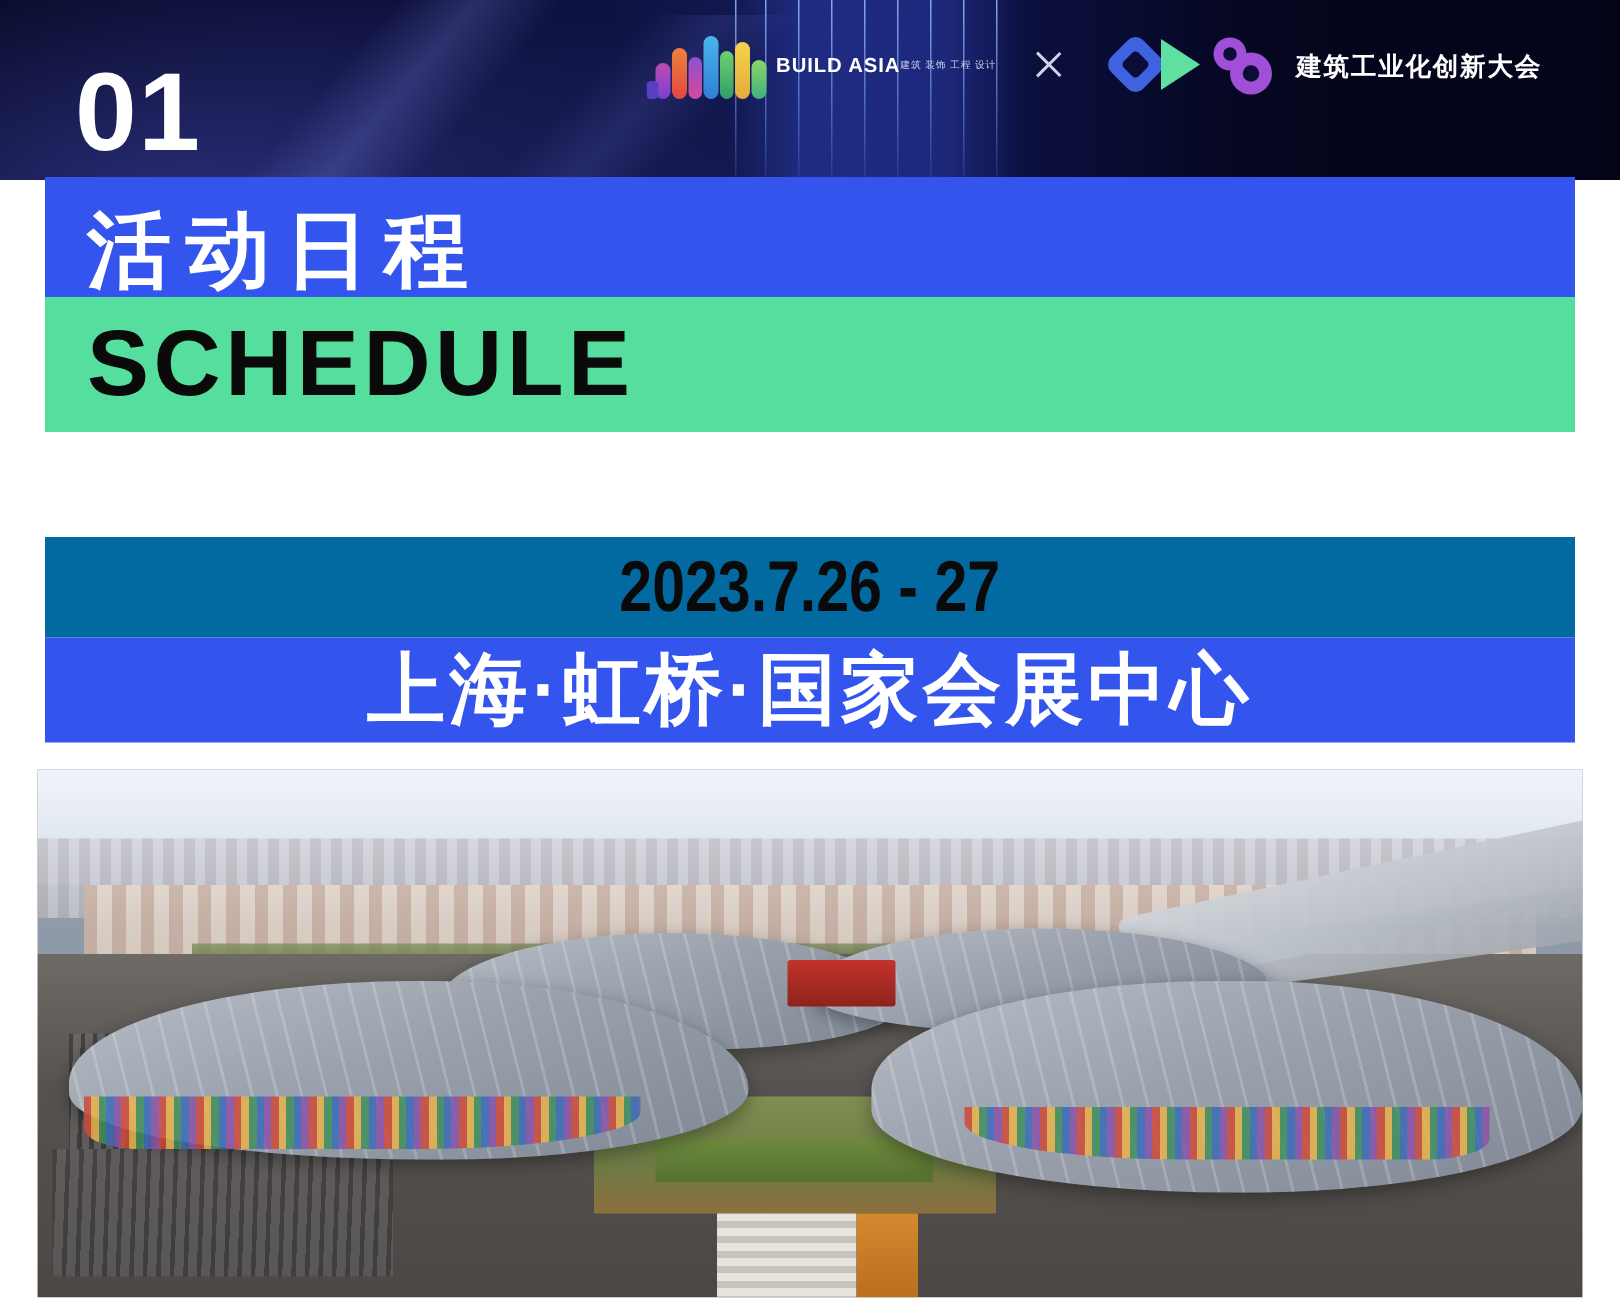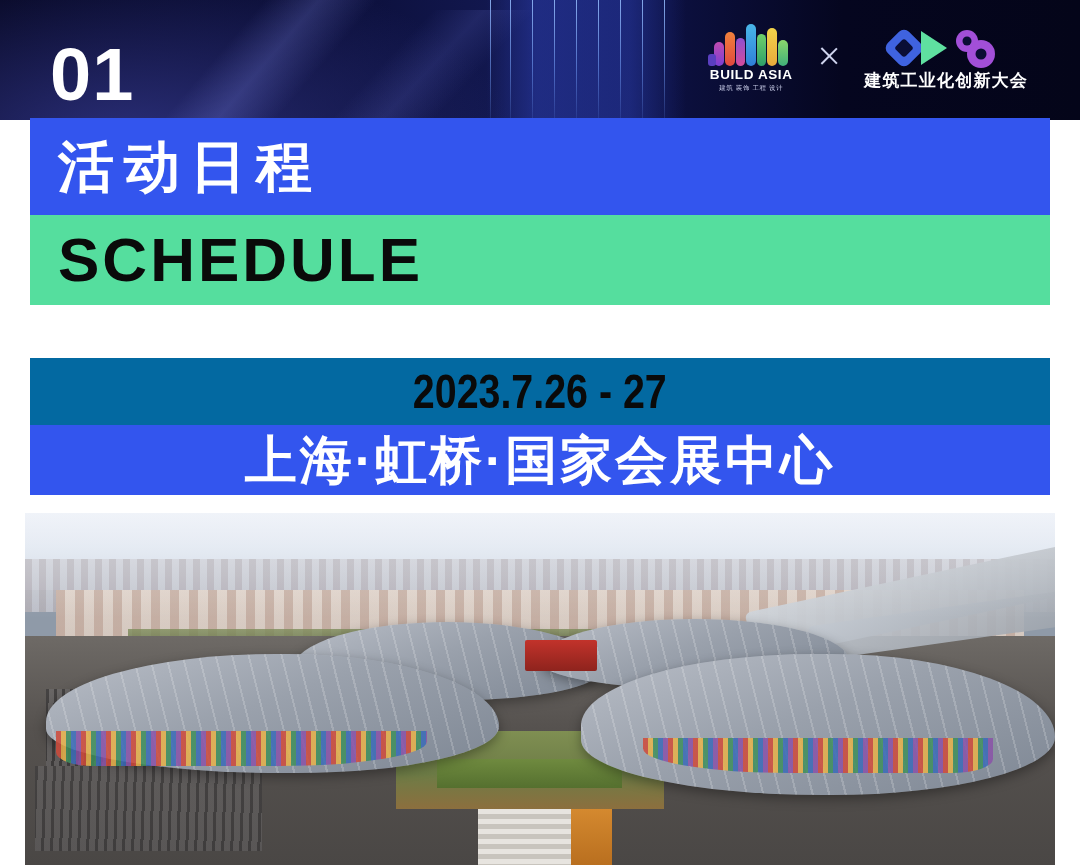--- a/index.html
+++ b/index.html
@@ -48,21 +48,21 @@
     position:absolute; left:50px; top:38px;
     color:#ffffff; font-size:74px; font-weight:bold; letter-spacing:1px;
     line-height:74px;
   }
 
   
   .logos{
     position:absolute; right:52px; top:20px;
     display:flex; align-items:center; gap:22px;
   }
-  .logo-block{ display:flex; flex-direction:column; align-items:center; }
+  .logo-block{ display:flex; flex-direction:row; align-items:center; }
   .ba-mark{ display:block; }
   .ba-name{
     color:#ffffff; font-size:13.5px; font-weight:bold; letter-spacing:.6px;
     margin-top:2px; line-height:14px;
   }
   .ba-sub{
     color:#c9cde8; font-size:6.5px; letter-spacing:.6px; margin-top:2px;
     white-space:nowrap; line-height:8px;
   }
   .xmark{ width:26px; height:26px; position:relative; flex:0 0 auto; }
@@ -81,21 +81,21 @@
   .band{ position:absolute; left:30px; width:1020px;text-align:center; }
   .band-blue-title{
     top:118px; height:97px; background:#3355ee;
     display:flex; align-items:center;
   }
   .band-blue-title .t{
     color:#ffffff; font-size:56px; font-weight:bold; letter-spacing:10px;
     margin-left:28px; line-height:60px;
   }
   .band-green-sched{
-    top:215px; height:90px; background:#55de9e;
+    top:198px; height:90px; background:#55de9e;
     display:flex; align-items:center;
   }
   .band-green-sched .t{
     color:#0a0a0a; font-size:62px; font-weight:bold; letter-spacing:3px;
     margin-left:28px; line-height:64px;
   }
   .band-green-date{
     top:358px; height:67px; background:#0369a1;
     display:flex; align-items:center; justify-content:center;
   }

